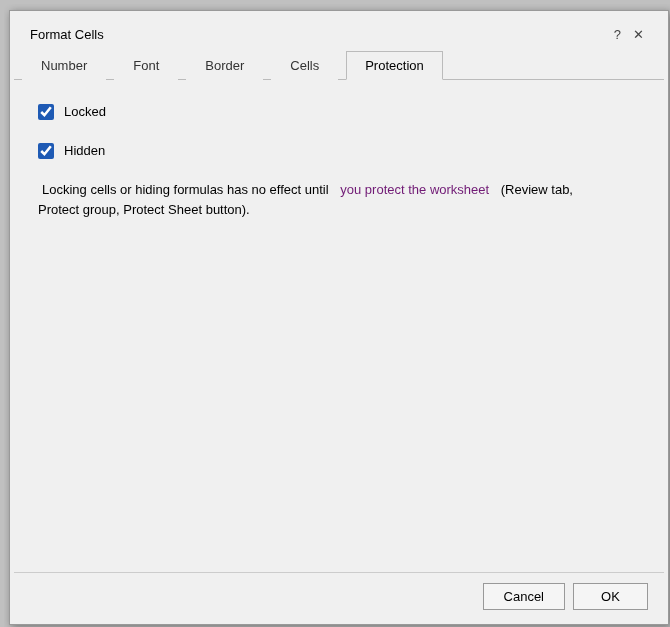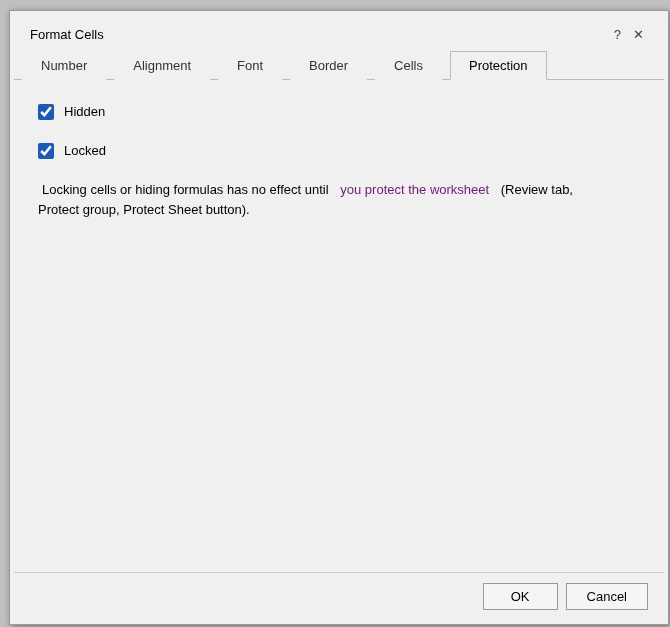--- a/index.html
+++ b/index.html
@@ -159,47 +159,44 @@
       <button class="title-btn">?</button>
       <button class="title-btn">✕</button>
     </div>
   </div>
 
   <div class="tab-bar">
     <div class="tab">
       <span>Number</span>
     </div>
     <div class="tab">
-      <span>Alignment</span>
-    </div>
-    <div class="tab">
       <span>Font</span>
     </div>
     <div class="tab">
       <span>Border</span>
     </div>
     <div class="tab">
       <span>Cells</span>
     </div>
     <div class="tab active">
       <span>Protection</span>
     </div>
   </div>
 
   <div class="tab-content">
+    <div class="checkbox-row">
+      <input type="checkbox" id="locked-check" checked="" style="">
+      <label class="checkbox-label" for="locked-check">Locked</label>
+    </div>
     <div class="checkbox-row">
       <input type="checkbox" id="hidden-check" checked="" style="">
       <label class="checkbox-label" for="hidden-check">Hidden</label>
     </div>
-    <div class="checkbox-row">
-      <input type="checkbox" id="locked-check" checked="" style="">
-      <label class="checkbox-label" for="locked-check">Locked</label>
-    </div>
     <div class="info-text">
       <span>Locking cells or hiding formulas has no effect until </span><span class="highlight">you protect the worksheet</span><span> (Review tab, Protect group, Protect Sheet button).</span>
     </div>
   </div>
 
   <div class="dialog-footer">
+    <button class="footer-btn">Cancel</button>
     <button class="footer-btn ok">OK</button>
-    <button class="footer-btn">Cancel</button>
   </div>
 </div>
 
 </body></html>

